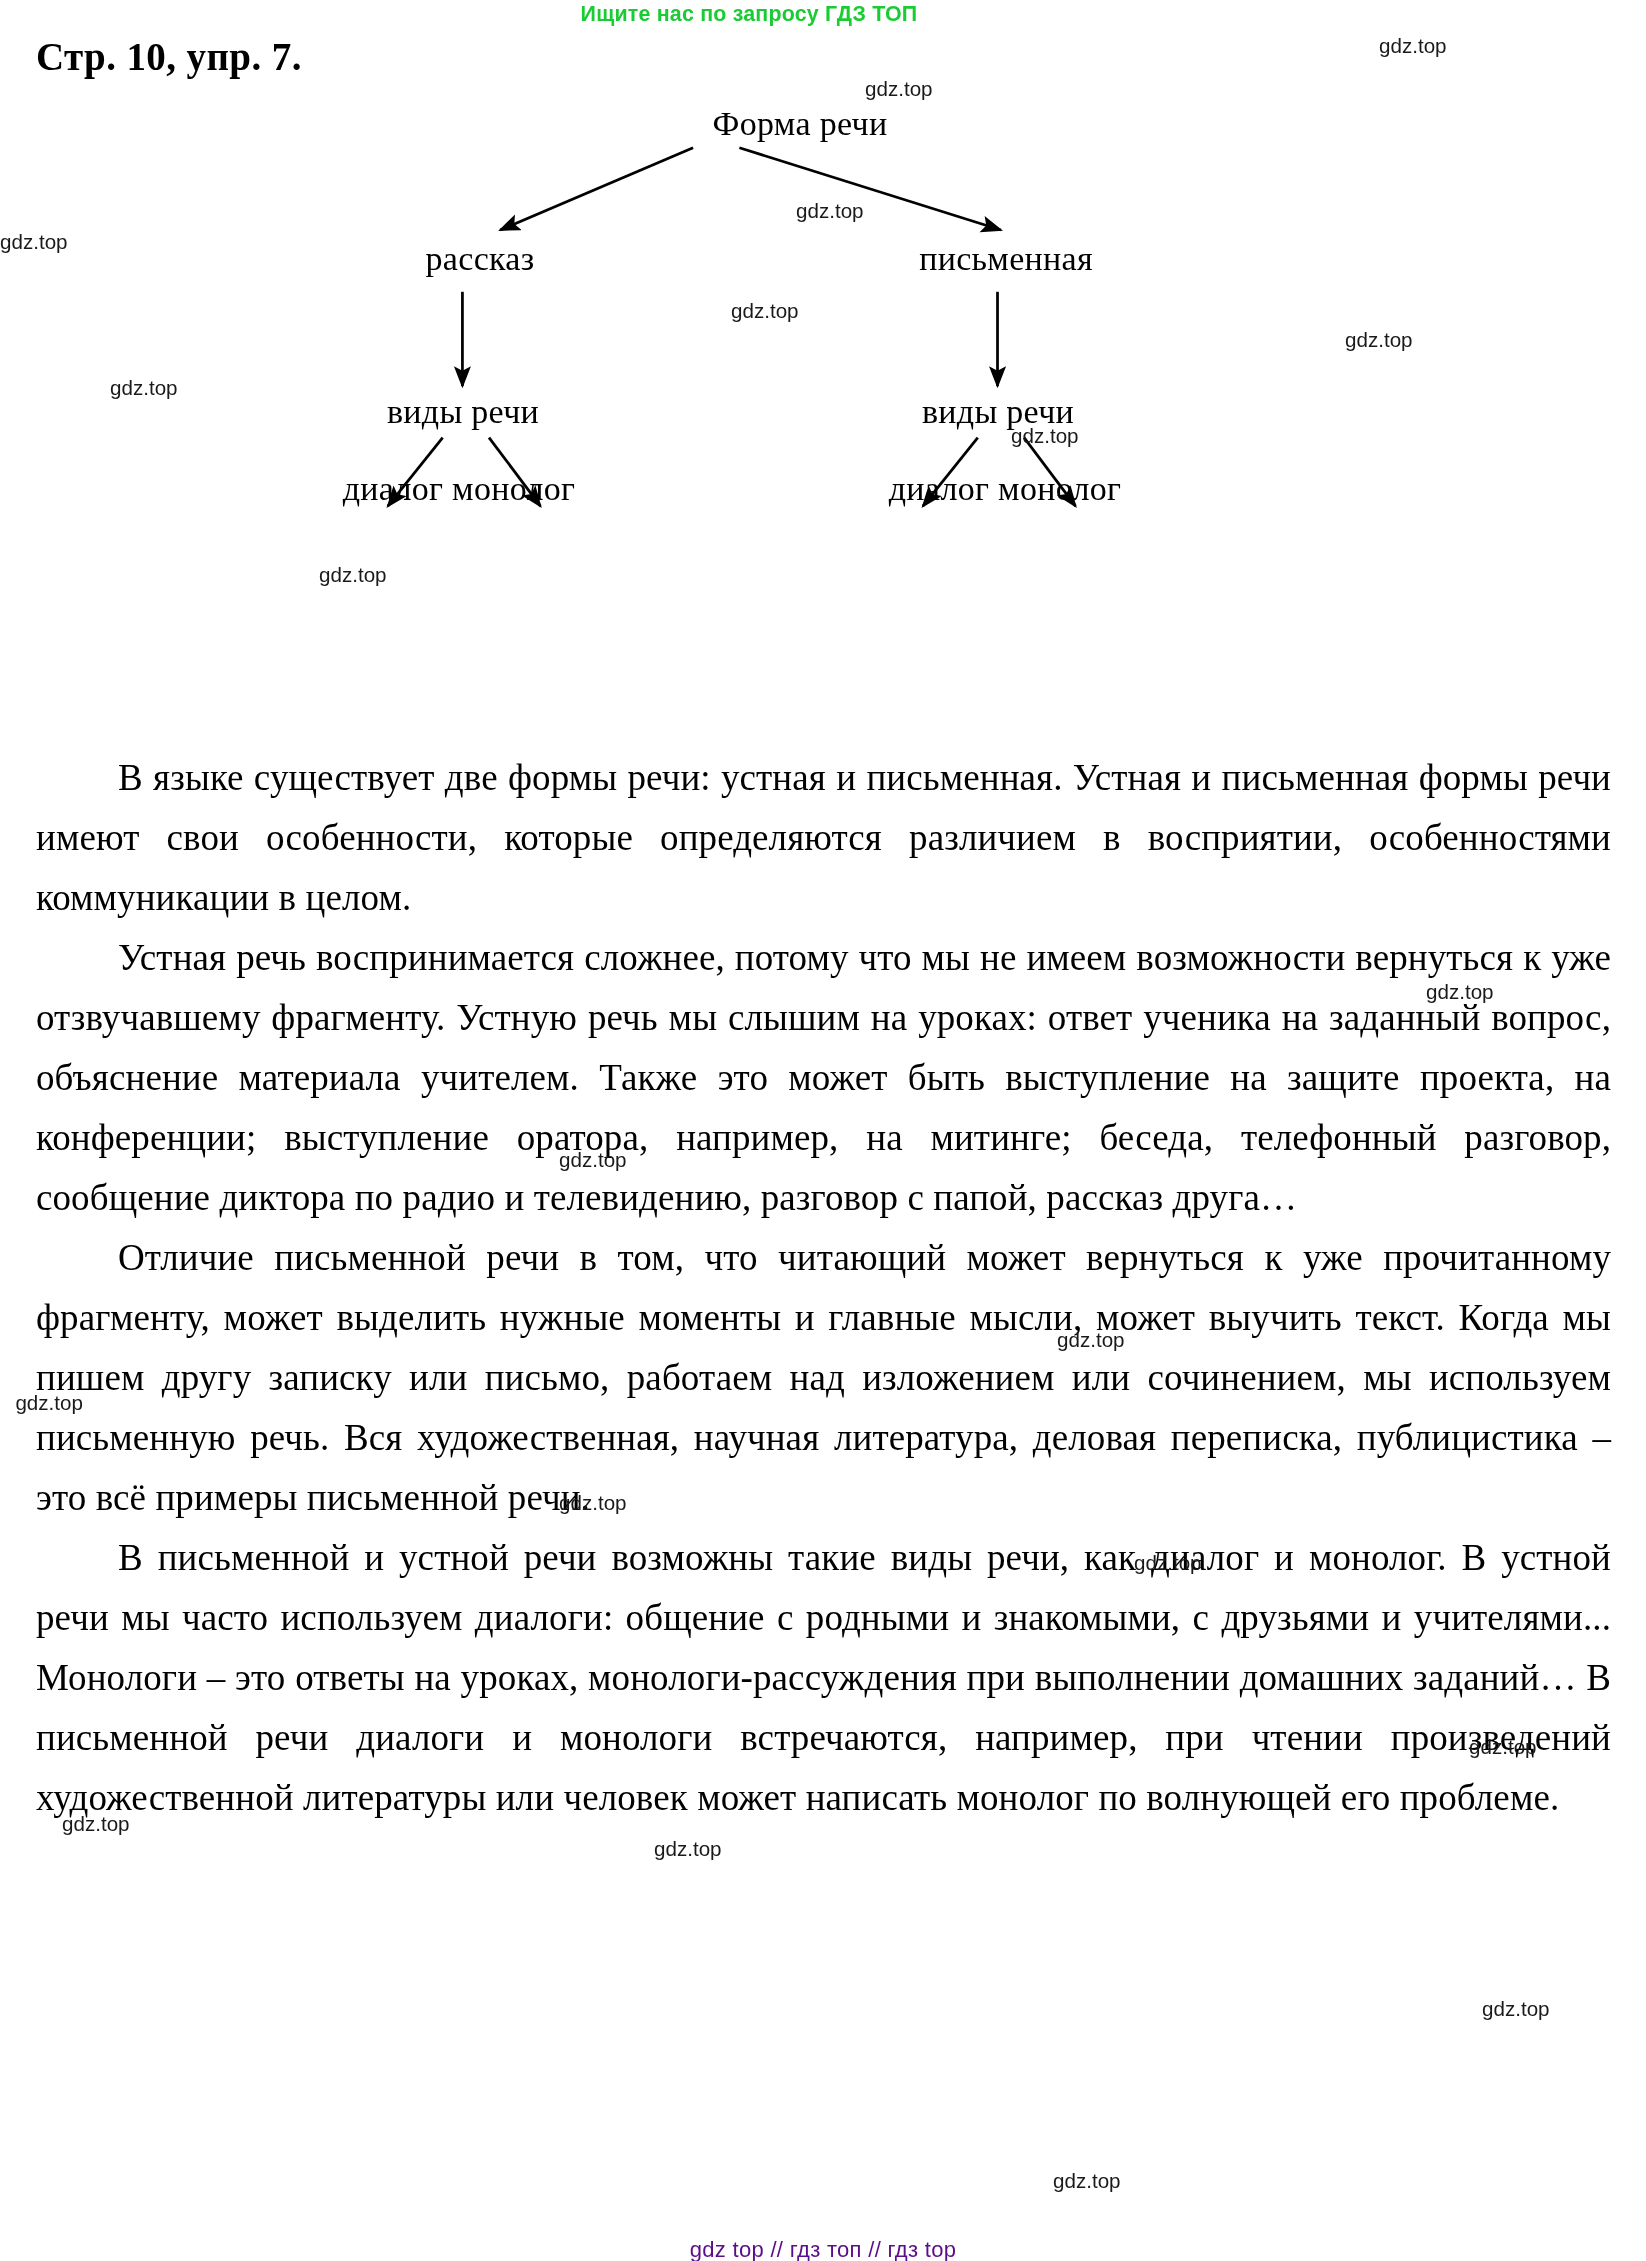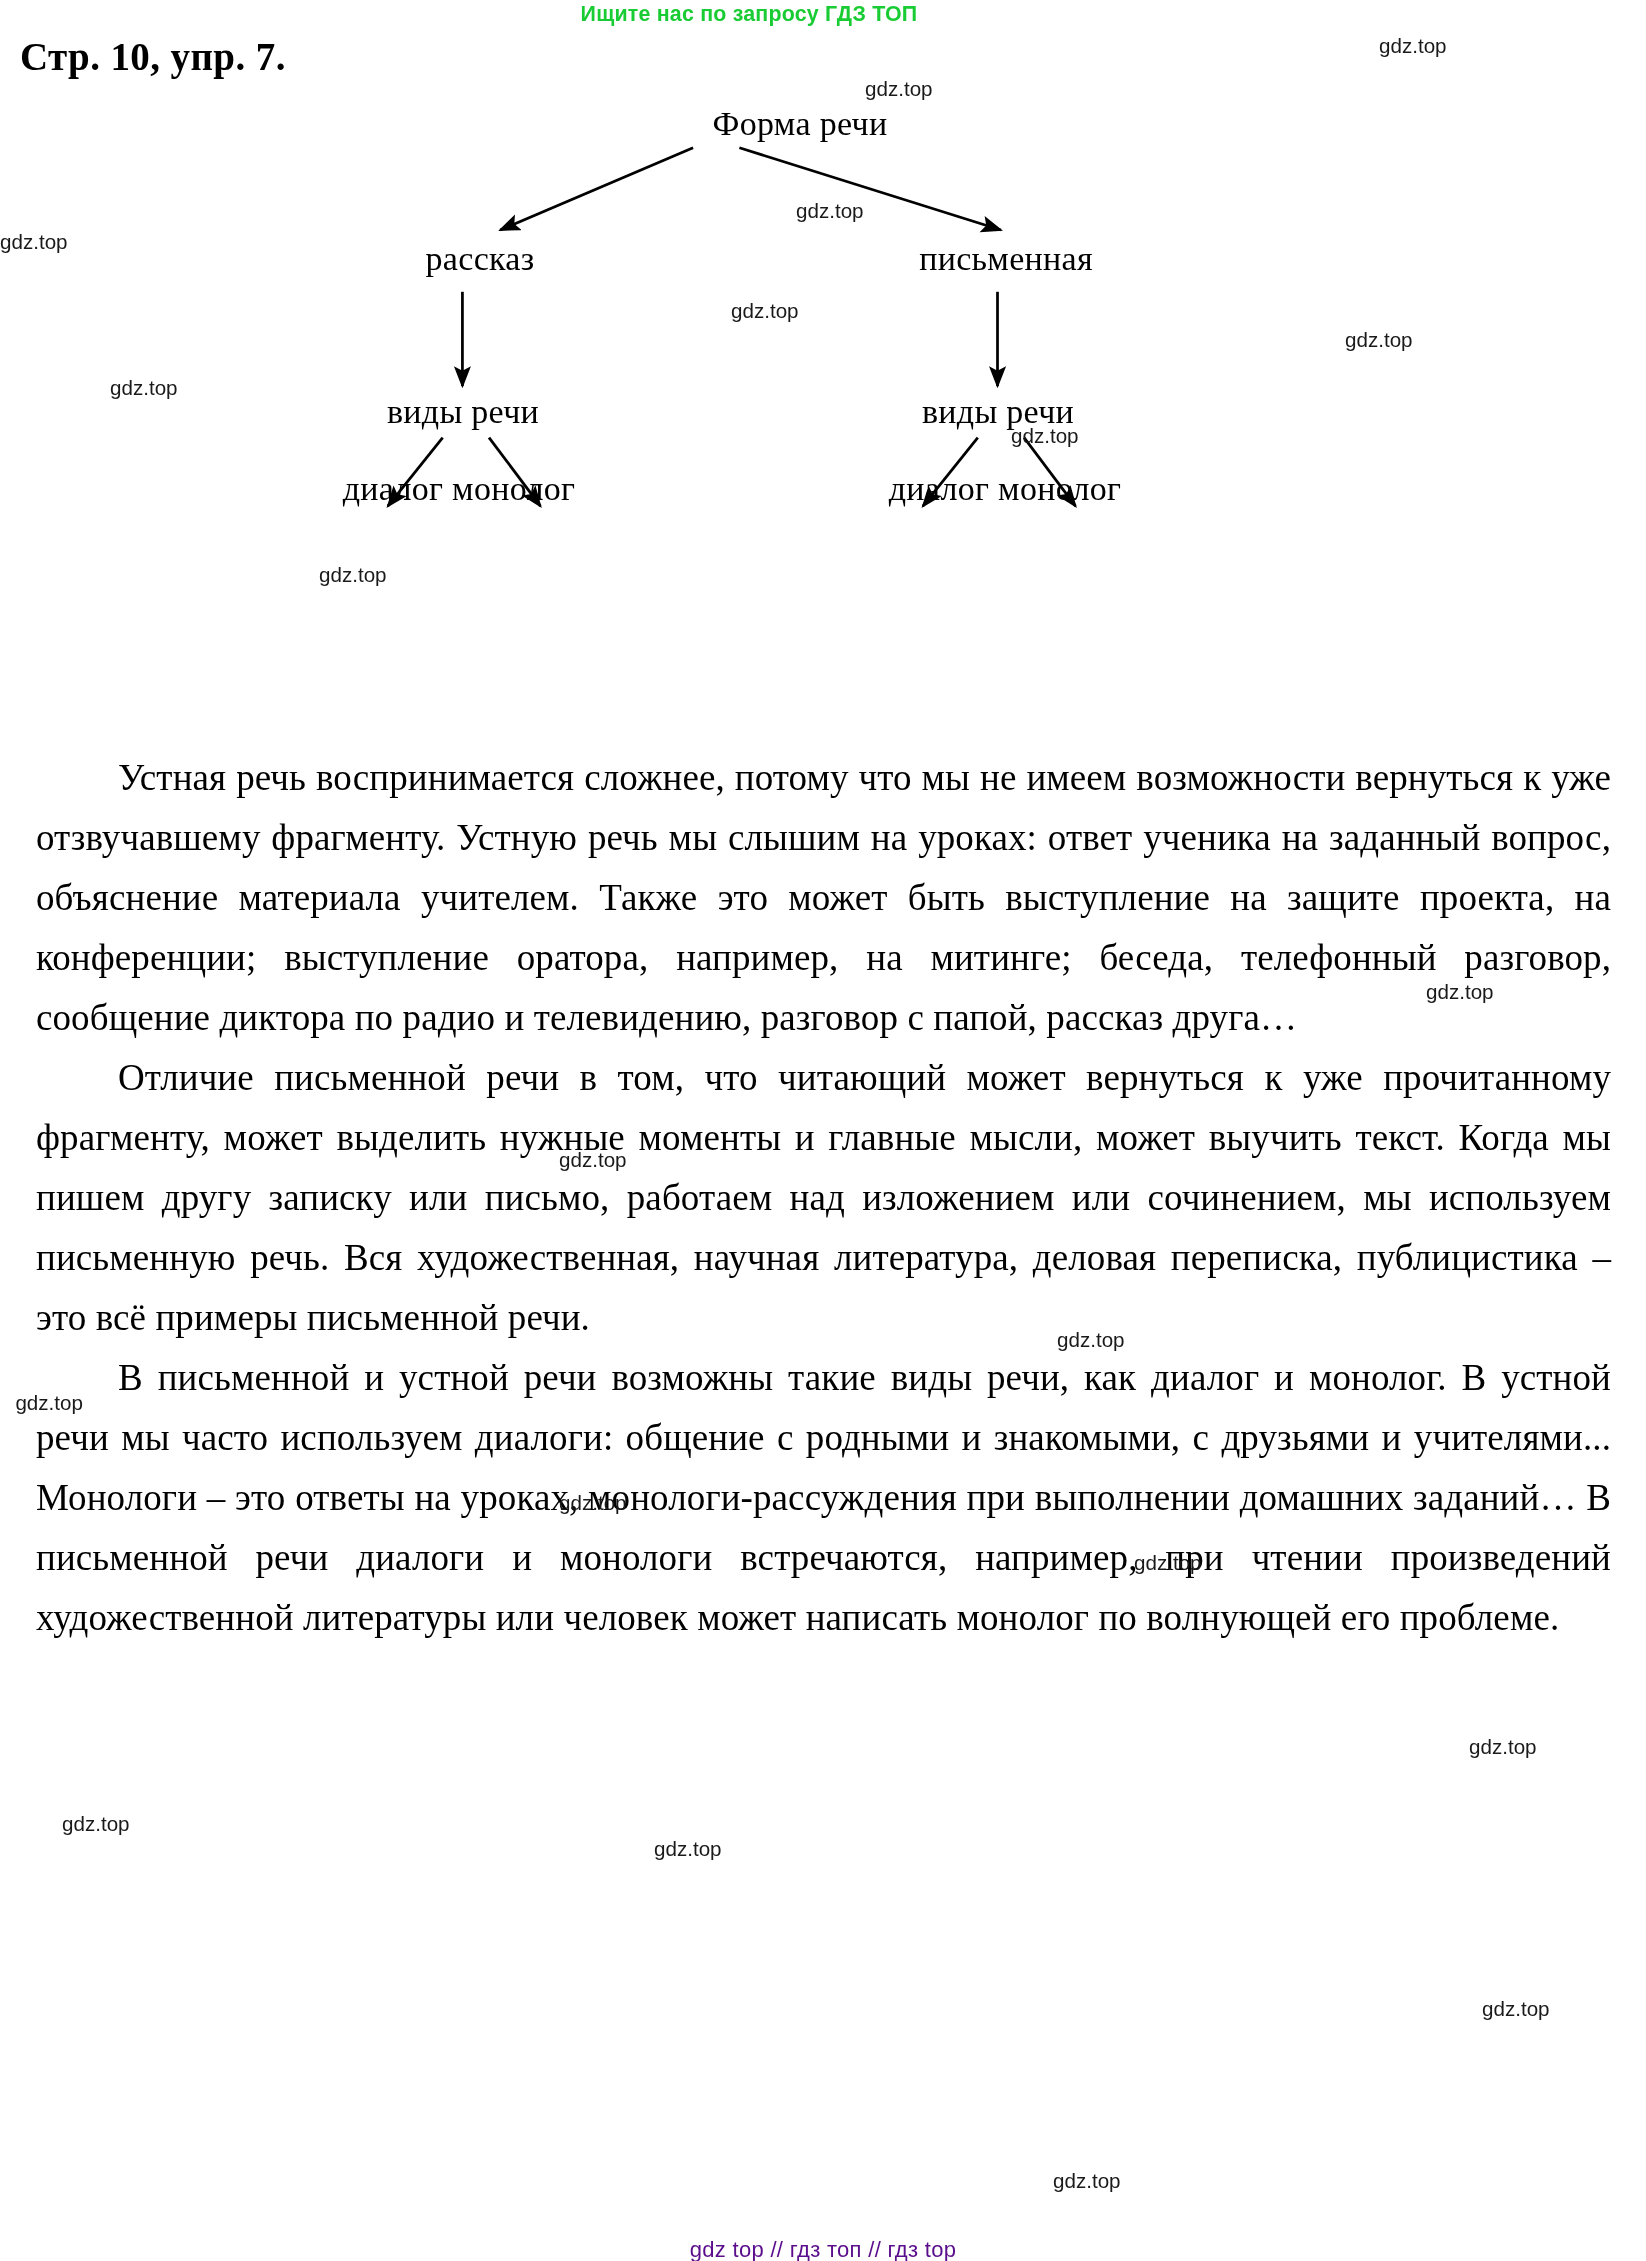--- a/index.html
+++ b/index.html
@@ -27,21 +27,21 @@
     font-size: 21.4px;
     font-weight: 600;
     color: #19cc33;
     letter-spacing: 0.2px;
   }
 
   
   .page-title {
     position: absolute;
     top: 34px;
-    left: 20px;
+    left: 36px;
     font-size: 39px;
     font-weight: 700;
     letter-spacing: 0.4px;
     white-space: nowrap;
   }
 
   
   .wm {
     position: absolute;
     font-family: Liberation Sans, sans-serif;
@@ -146,20 +146,21 @@
   <div class="node" style="left:463px; top:307px;">виды речи</div>
 
   <div class="node" style="left:998px; top:307px;">виды речи</div>
 
   <div class="node" style="left:459px; top:384px;">диалог монолог</div>
 
   <div class="node" style="left:1005px; top:384px;">диалог монолог</div>
 </div>
 
 <div class="body-text">
+  <p class="para indent">В языке существует две формы речи: устная и письменная. Устная и письменная формы речи имеют свои особенности, которые определяются различием в восприятии, особенностями коммуникации в целом.</p>
   <p class="para indent">Устная речь воспринимается сложнее, потому что мы не имеем возможности вернуться к уже отзвучавшему фрагменту. Устную речь мы слышим на уроках: ответ ученика на заданный вопрос, объяснение материала учителем. Также это может быть выступление на защите проекта, на конференции; выступление оратора, например, на митинге; беседа, телефонный разговор, сообщение диктора по радио и телевидению, разговор с папой, рассказ друга…</p>
   <p class="para indent">Отличие письменной речи в том, что читающий может вернуться к уже прочитанному фрагменту, может выделить нужные моменты и главные мысли, может выучить текст. Когда мы пишем другу записку или письмо, работаем над изложением или сочинением, мы используем письменную речь. Вся художественная, научная литература, деловая переписка, публицистика – это всё примеры письменной речи.</p>
   <p class="para indent">В письменной и устной речи возможны такие виды речи, как диалог и монолог. В устной речи мы часто используем диалоги: общение с родными и знакомыми, с друзьями и учителями... Монологи – это ответы на уроках, монологи-рассуждения при выполнении домашних заданий… В письменной речи диалоги и монологи встречаются, например, при чтении произведений художественной литературы или человек может написать монолог по волнующей его проблеме.</p>
 </div>
 
 <div class="footer" style="color: rgb(91, 14, 140); margin-top: 17px;">gdz top  //  гдз топ  //  гдз top</div>
 
 <div id="watermark-layer">
     <div class="wm" style="left: 865px; top: 77px;">gdz.top</div>
     <div class="wm" style="left: 1379px; top: 34px;">gdz.top</div>

